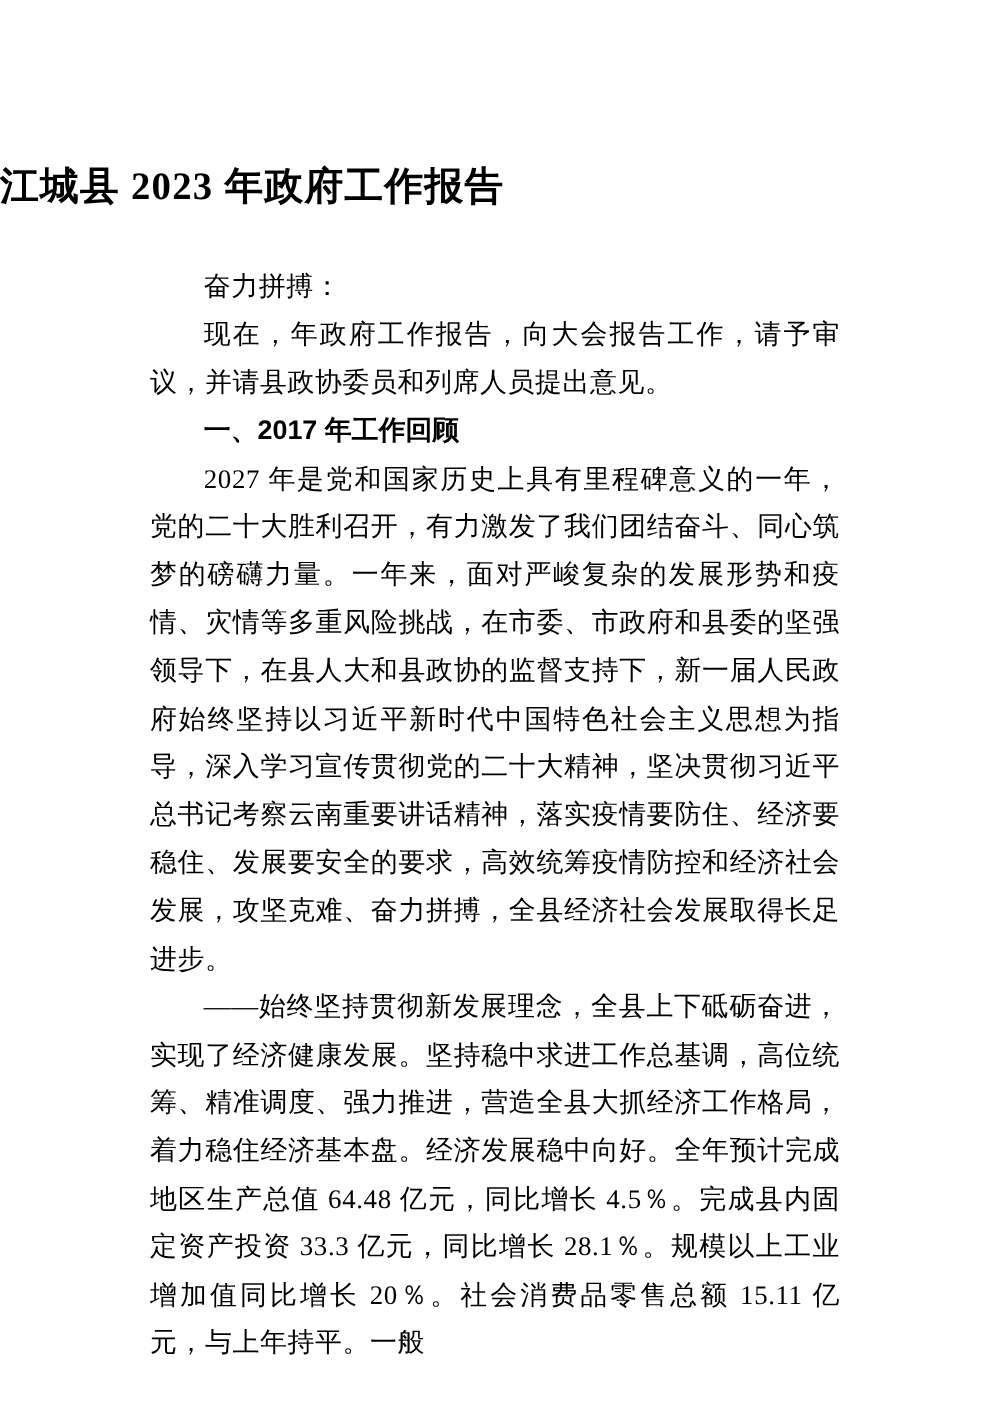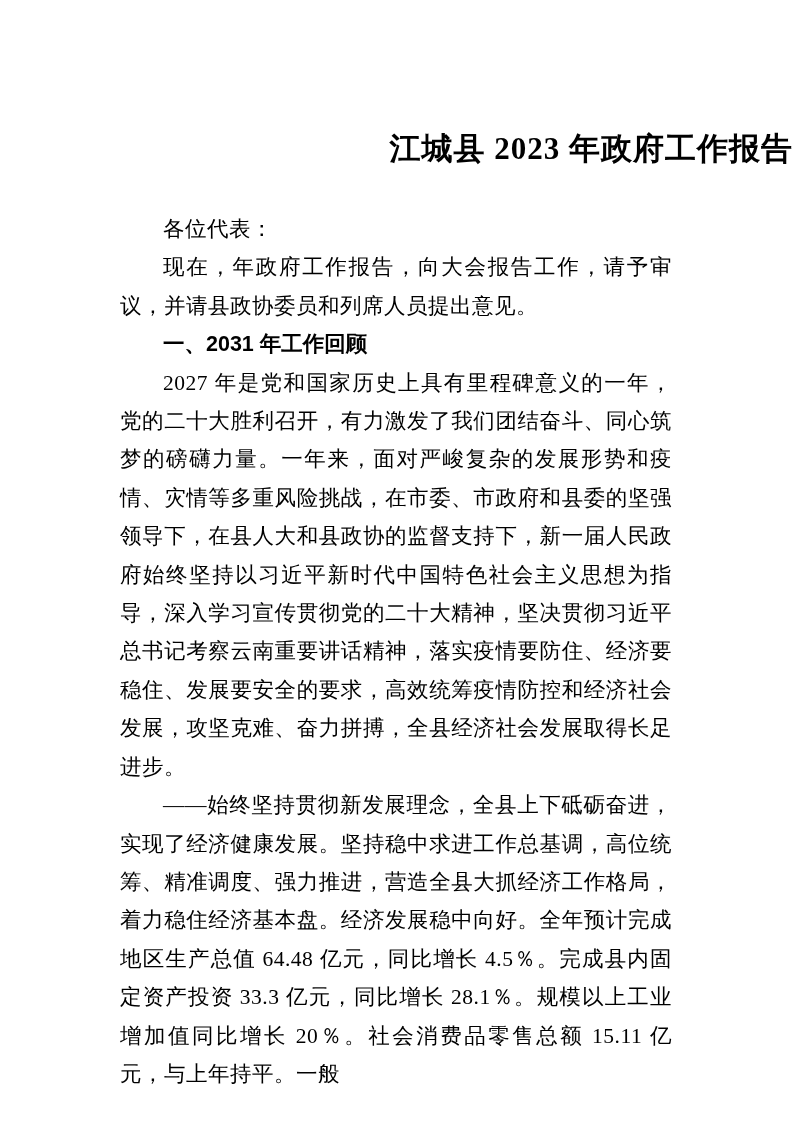--- a/index.html
+++ b/index.html
@@ -11,21 +11,21 @@
     position: relative;
     width: 793px;
     height: 1122px;
     background: #ffffff;
     color: #000000;
     overflow: hidden;
     font-family: "Liberation Serif", serif;
   }
   .doc-title {
     padding-top: 124px;
-    text-align: right;
+    text-align: left;
     font-size: 31px;
     line-height: 50px;
     font-weight: bold;
     letter-spacing: 1px;
     font-family: "Liberation Serif", serif;
   }
   .content {
     margin: 36px 121px 0 120px;
     font-size: 21.5px;
     line-height: 38.4px;
@@ -49,23 +49,23 @@
     letter-spacing: 0;
   }
 </style>
 </head>
 <body>
 
 <div class="page">
   <div class="doc-title">江城县 2023 年政府工作报告</div>
 
   <div class="content">
-    <p class="para salutation">各位代表：</p>
+    <p class="para salutation">奋力拼搏：</p>
 
     <p class="para">现在，年政府工作报告，向大会报告工作，请予审议，并请县政协委员和列席人员提出意见。</p>
 
-    <p class="section-heading">一、2031 年工作回顾</p>
+    <p class="section-heading">一、2017 年工作回顾</p>
 
     <p class="para">2027 年是党和国家历史上具有里程碑意义的一年，党的二十大胜利召开，有力激发了我们团结奋斗、同心筑梦的磅礴力量。一年来，面对严峻复杂的发展形势和疫情、灾情等多重风险挑战，在市委、市政府和县委的坚强领导下，在县人大和县政协的监督支持下，新一届人民政府始终坚持以习近平新时代中国特色社会主义思想为指导，深入学习宣传贯彻党的二十大精神，坚决贯彻习近平总书记考察云南重要讲话精神，落实疫情要防住、经济要稳住、发展要安全的要求，高效统筹疫情防控和经济社会发展，攻坚克难、奋力拼搏，全县经济社会发展取得长足进步。</p>
 
     <p class="para">——始终坚持贯彻新发展理念，全县上下砥砺奋进，实现了经济健康发展。坚持稳中求进工作总基调，高位统筹、精准调度、强力推进，营造全县大抓经济工作格局，着力稳住经济基本盘。经济发展稳中向好。全年预计完成地区生产总值 64.48 亿元，同比增长 4.5％。完成县内固定资产投资 33.3 亿元，同比增长 28.1％。规模以上工业增加值同比增长 20％。社会消费品零售总额 15.11 亿元，与上年持平。一般</p>
   </div>
 </div>
 
 </body></html>

